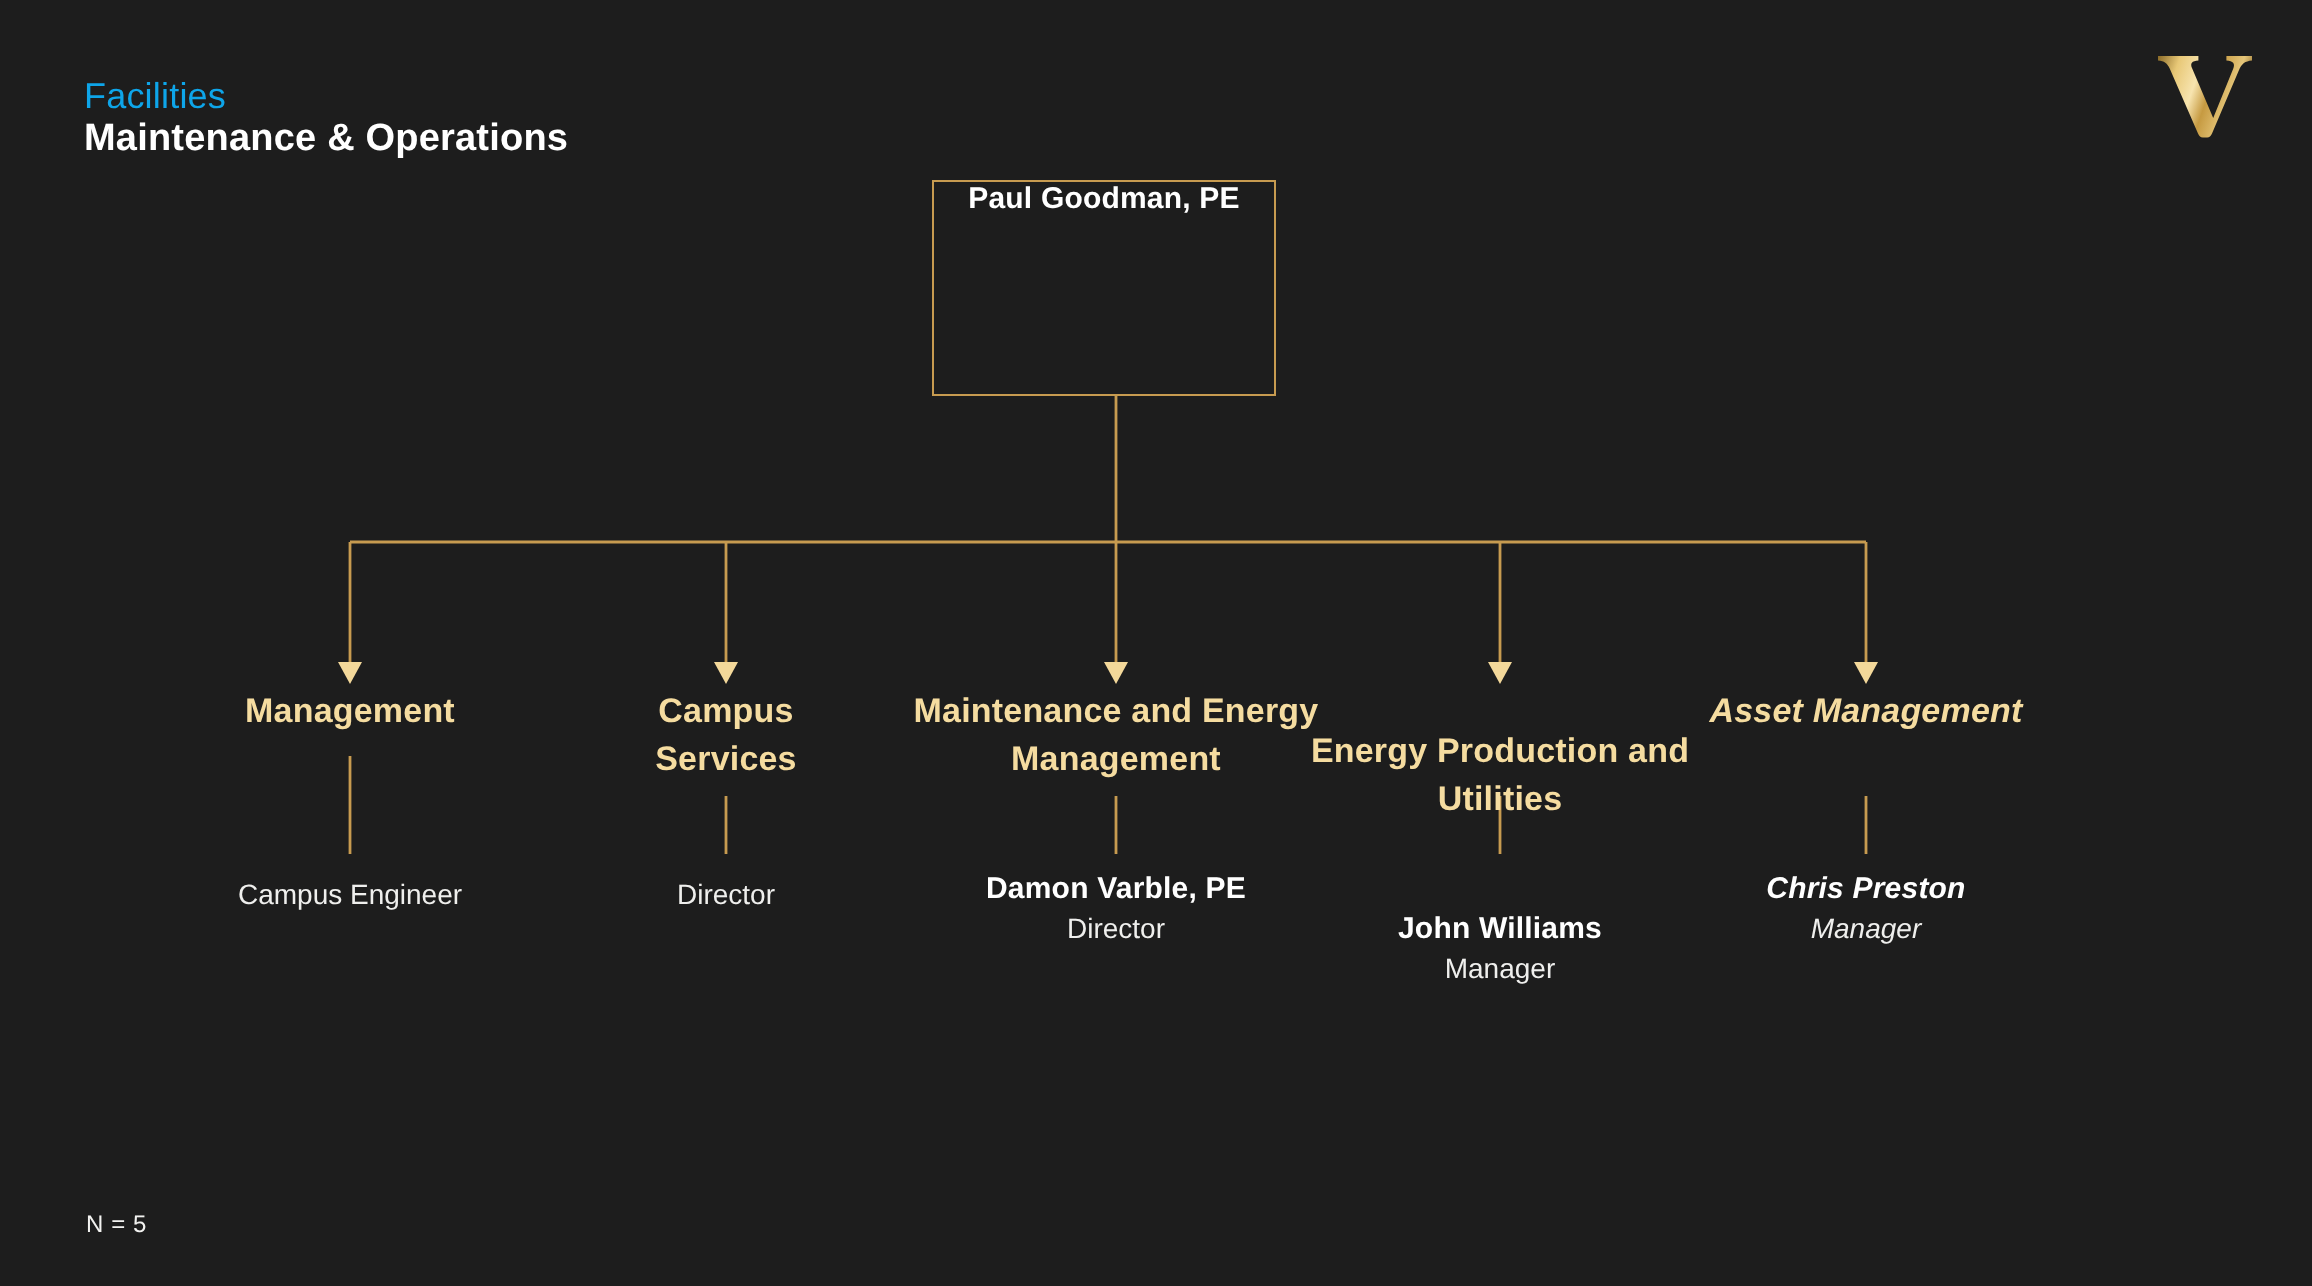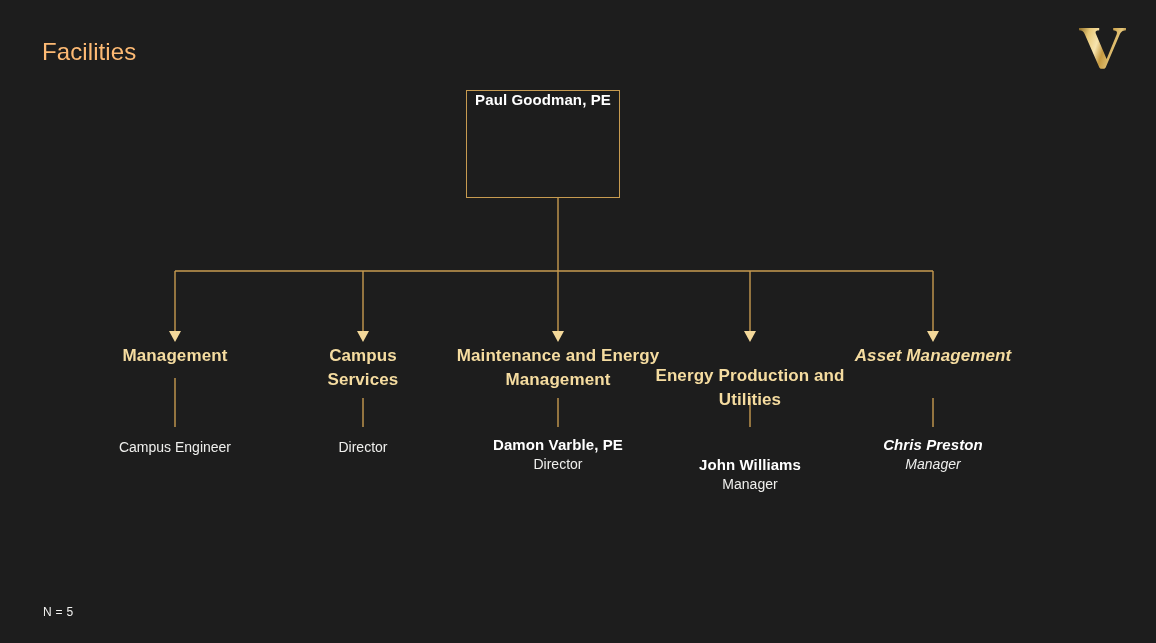--- a/index.html
+++ b/index.html
@@ -18,23 +18,23 @@
   }
 
   
   #header {
     position: absolute;
     left: 42px;
     top: 38px;
     line-height: 1.18;
   }
   #header .line1 {
-    font-size: 24px;
-    font-weight: 400;
-    color: #fdba74;
+    font-size: 18px;
+    font-weight: 400;
+    color: #0ea5e9;
     letter-spacing: 0.1px;
   }
   #header .line2 {
     font-size: 19px;
     font-weight: 700;
     color: #ffffff;
     letter-spacing: 0.1px;
   }
 
   
@@ -44,21 +44,21 @@
     top: 18px;
     width: 62px;
     height: 56px;
   }
 
   
   #root-box {
     position: absolute;
     left: 466px;
     top: 90px;
-    width: 154px;
+    width: 172px;
     height: 108px;
     border: 1.5px solid #c79b50;
     box-sizing: border-box;
     display: flex;
     flex-direction: column;
     align-items: center;
     justify-content: space-between;
     text-align: center;
   }
   #root-box .rb-name {
@@ -132,20 +132,21 @@
     letter-spacing: 0.3px;
   }
 </style>
 </head>
 <body>
 
 <div id="slide">
 
   <div id="header">
     <div class="line1">Facilities</div>
+    <div class="line2">Maintenance &amp; Operations</div>
   </div>
 
   <div id="logo">
     <svg width="62" height="56" viewBox="0 0 62 56" xmlns="http://www.w3.org/2000/svg">
       <defs>
         <linearGradient id="goldgrad" x1="0" y1="0" x2="1" y2="0.3">
           <stop offset="0%" stop-color="#8a6a27"></stop>
           <stop offset="22%" stop-color="#e8c877"></stop>
           <stop offset="45%" stop-color="#f7e4af"></stop>
           <stop offset="62%" stop-color="#c69a41"></stop>

